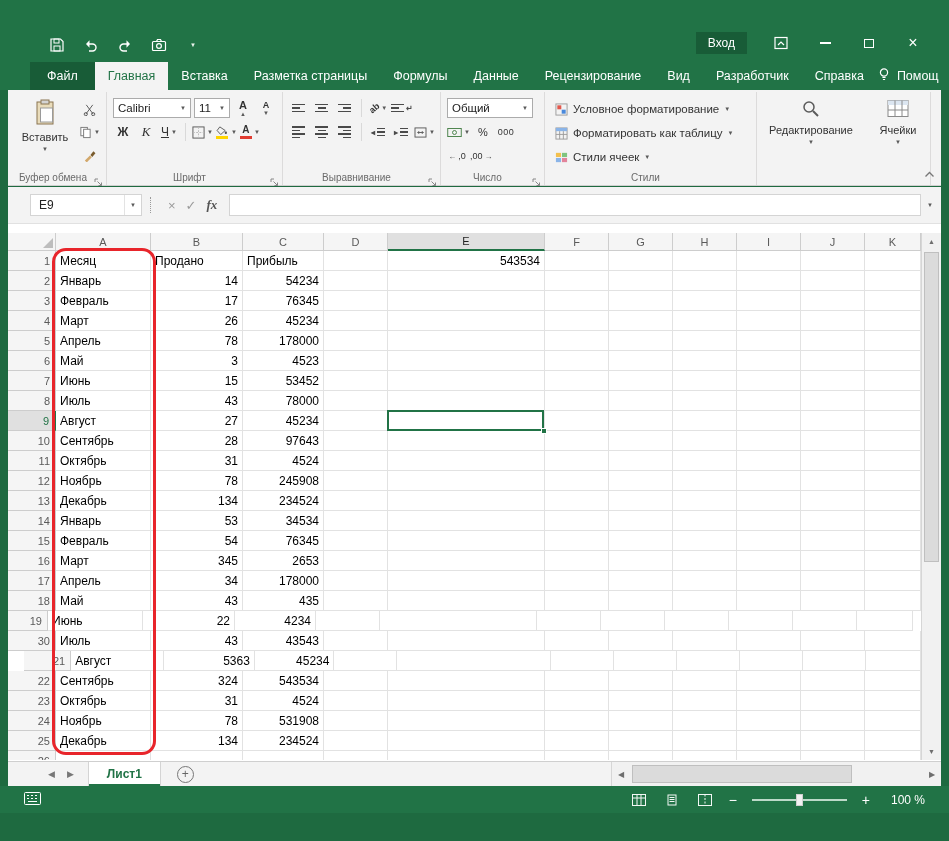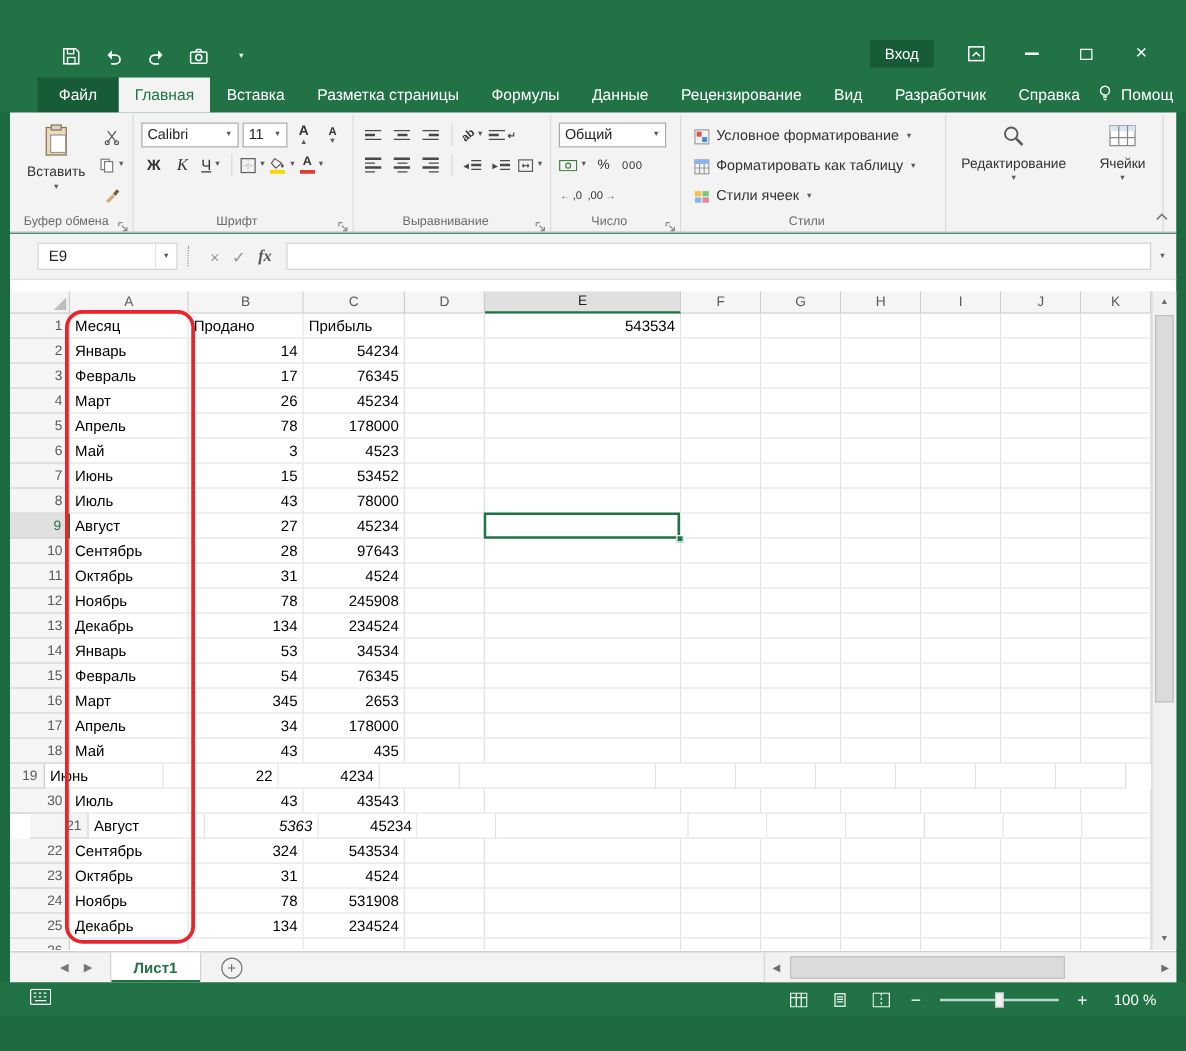--- a/index.html
+++ b/index.html
@@ -793,21 +793,21 @@
         <div class="g-cell" style="width: 64px;"></div>
         <div class="g-cell" style="width: 157px;"></div>
         <div class="g-cell" style="width: 64px;"></div>
         <div class="g-cell" style="width: 64px;"></div>
         <div class="g-cell" style="width: 64px;"></div>
         <div class="g-cell" style="width: 64px;"></div>
         <div class="g-cell" style="width: 64px;"></div>
         <div class="g-cell" style="width: 56px;"></div>
       </div>
       <div class="g-row">
-        <div class="g-rh" style="width: 28px; text-align: right;">19</div>
+        <div class="g-rh" style="width: 40px; text-align: right;">19</div>
         <div class="g-cell" style="width: 95px;">Июнь</div>
         <div class="g-cell num" style="width: 92px;">22</div>
         <div class="g-cell num" style="width: 81px;">4234</div>
         <div class="g-cell" style="width: 64px;"></div>
         <div class="g-cell" style="width: 157px;"></div>
         <div class="g-cell" style="width: 64px;"></div>
         <div class="g-cell" style="width: 64px;"></div>
         <div class="g-cell" style="width: 64px;"></div>
         <div class="g-cell" style="width: 64px;"></div>
         <div class="g-cell" style="width: 64px;"></div>
@@ -823,21 +823,21 @@
         <div class="g-cell" style="width: 64px;"></div>
         <div class="g-cell" style="width: 64px;"></div>
         <div class="g-cell" style="width: 64px;"></div>
         <div class="g-cell" style="width: 64px;"></div>
         <div class="g-cell" style="width: 64px;"></div>
         <div class="g-cell" style="width: 56px;"></div>
       </div>
       <div class="g-row">
         <div class="g-rh" style="width: 48px; margin-left: 16px;">21</div>
         <div class="g-cell" style="width: 95px;">Август</div>
-        <div class="g-cell num" style="width: 92px; font-style: italic;">5363</div>
+        <div class="g-cell num" style="width: 92px;">5363</div>
         <div class="g-cell num" style="width: 81px;">45234</div>
         <div class="g-cell" style="width: 64px;"></div>
         <div class="g-cell" style="width: 157px;"></div>
         <div class="g-cell" style="width: 64px;"></div>
         <div class="g-cell" style="width: 64px;"></div>
         <div class="g-cell" style="width: 64px;"></div>
         <div class="g-cell" style="width: 64px;"></div>
         <div class="g-cell" style="width: 64px;"></div>
         <div class="g-cell" style="width: 56px;"></div>
       </div>

